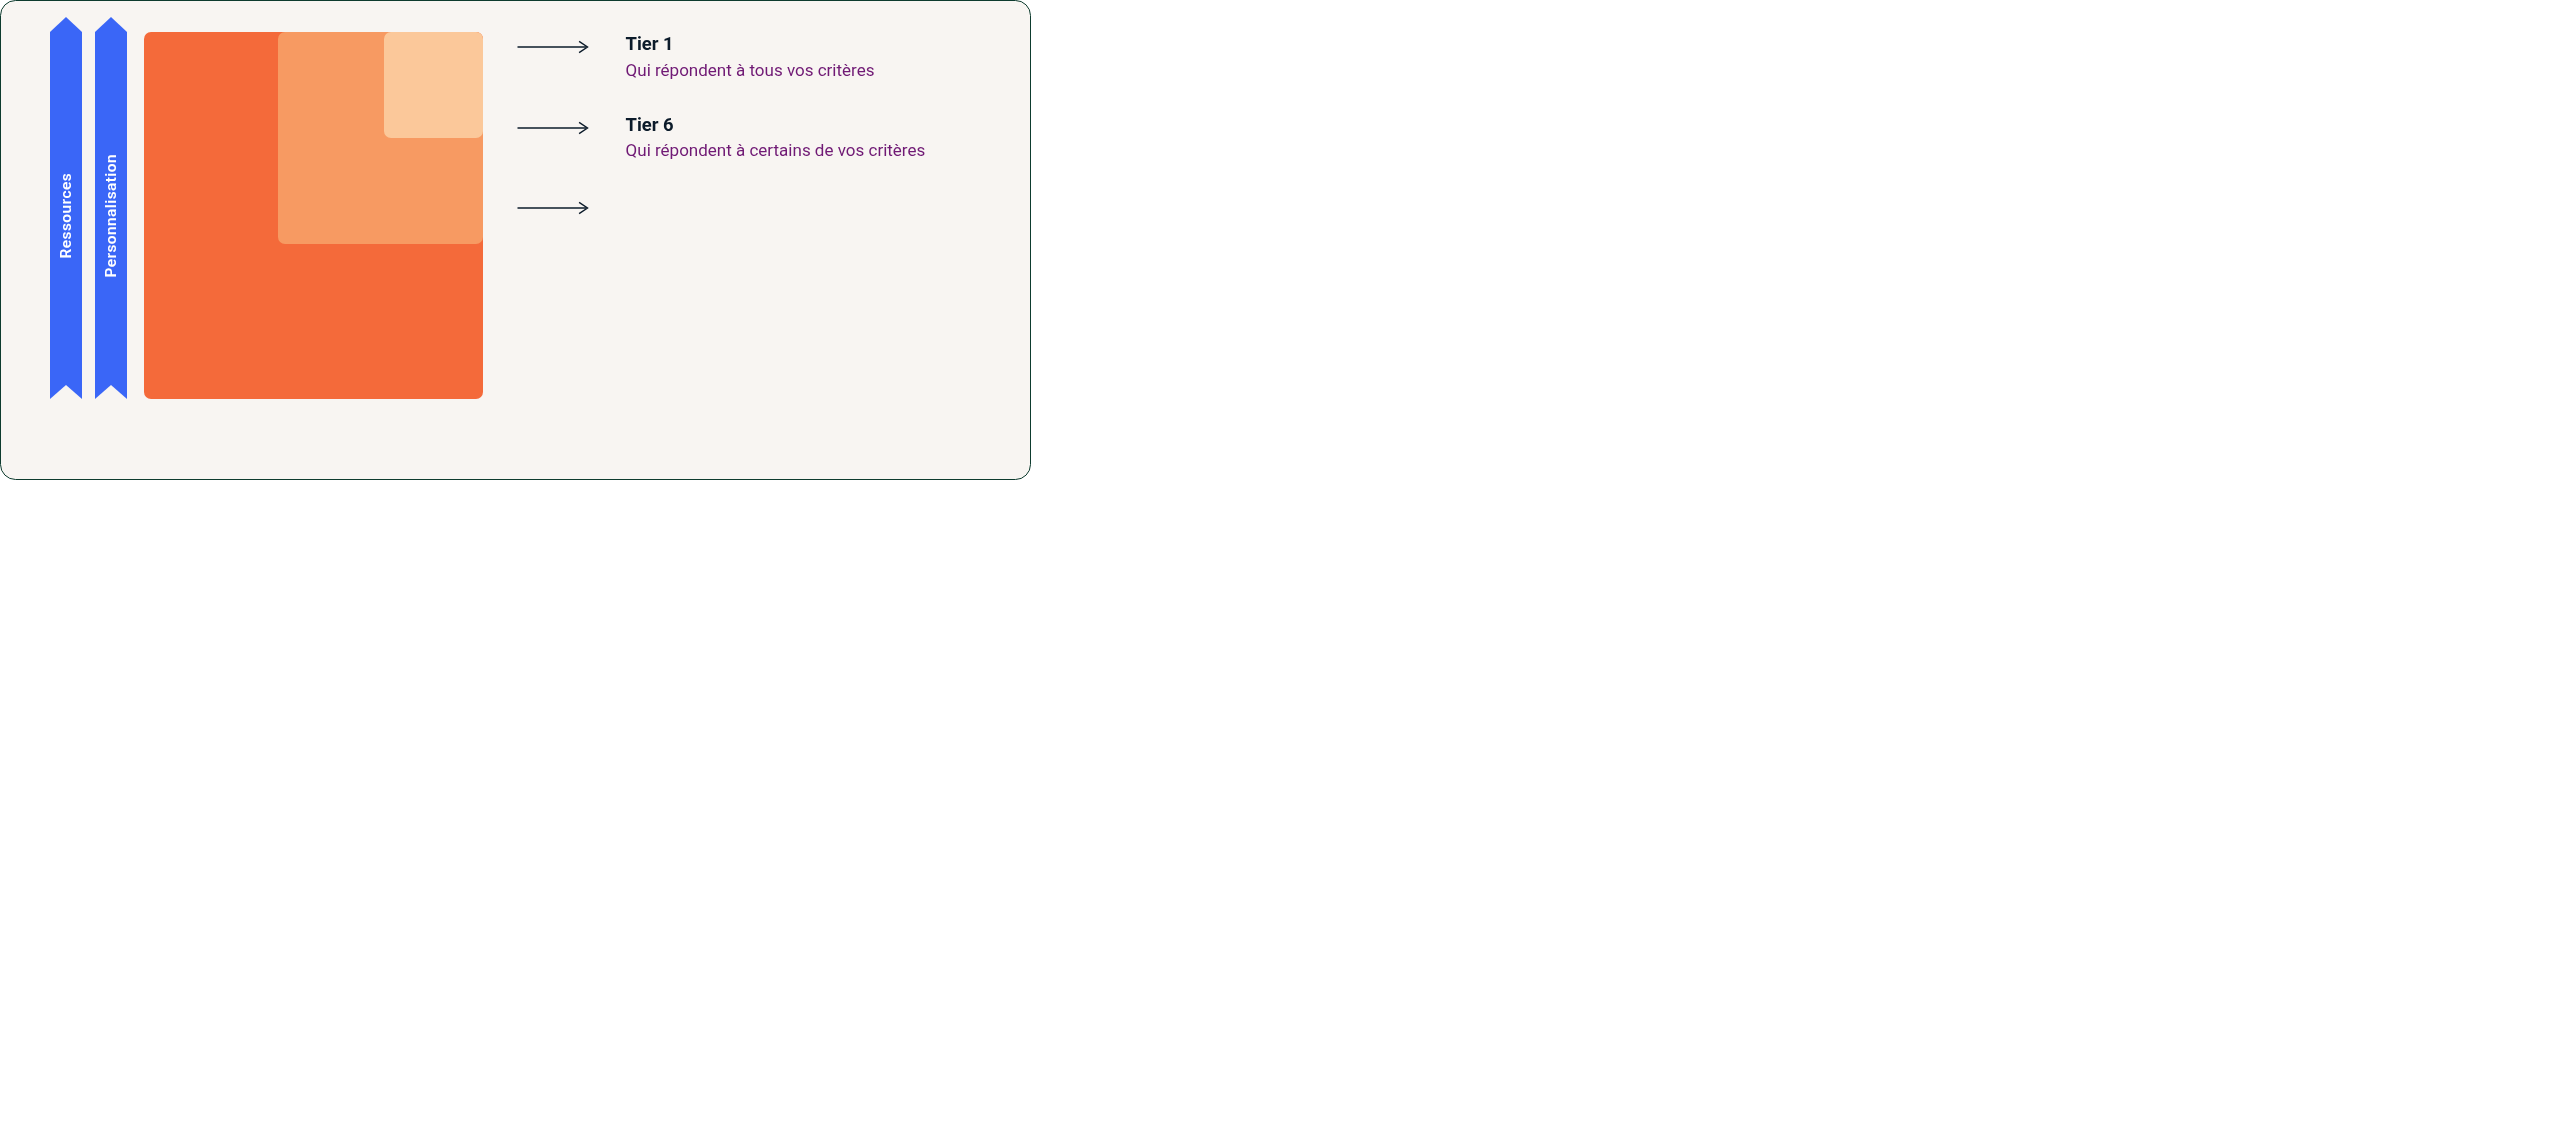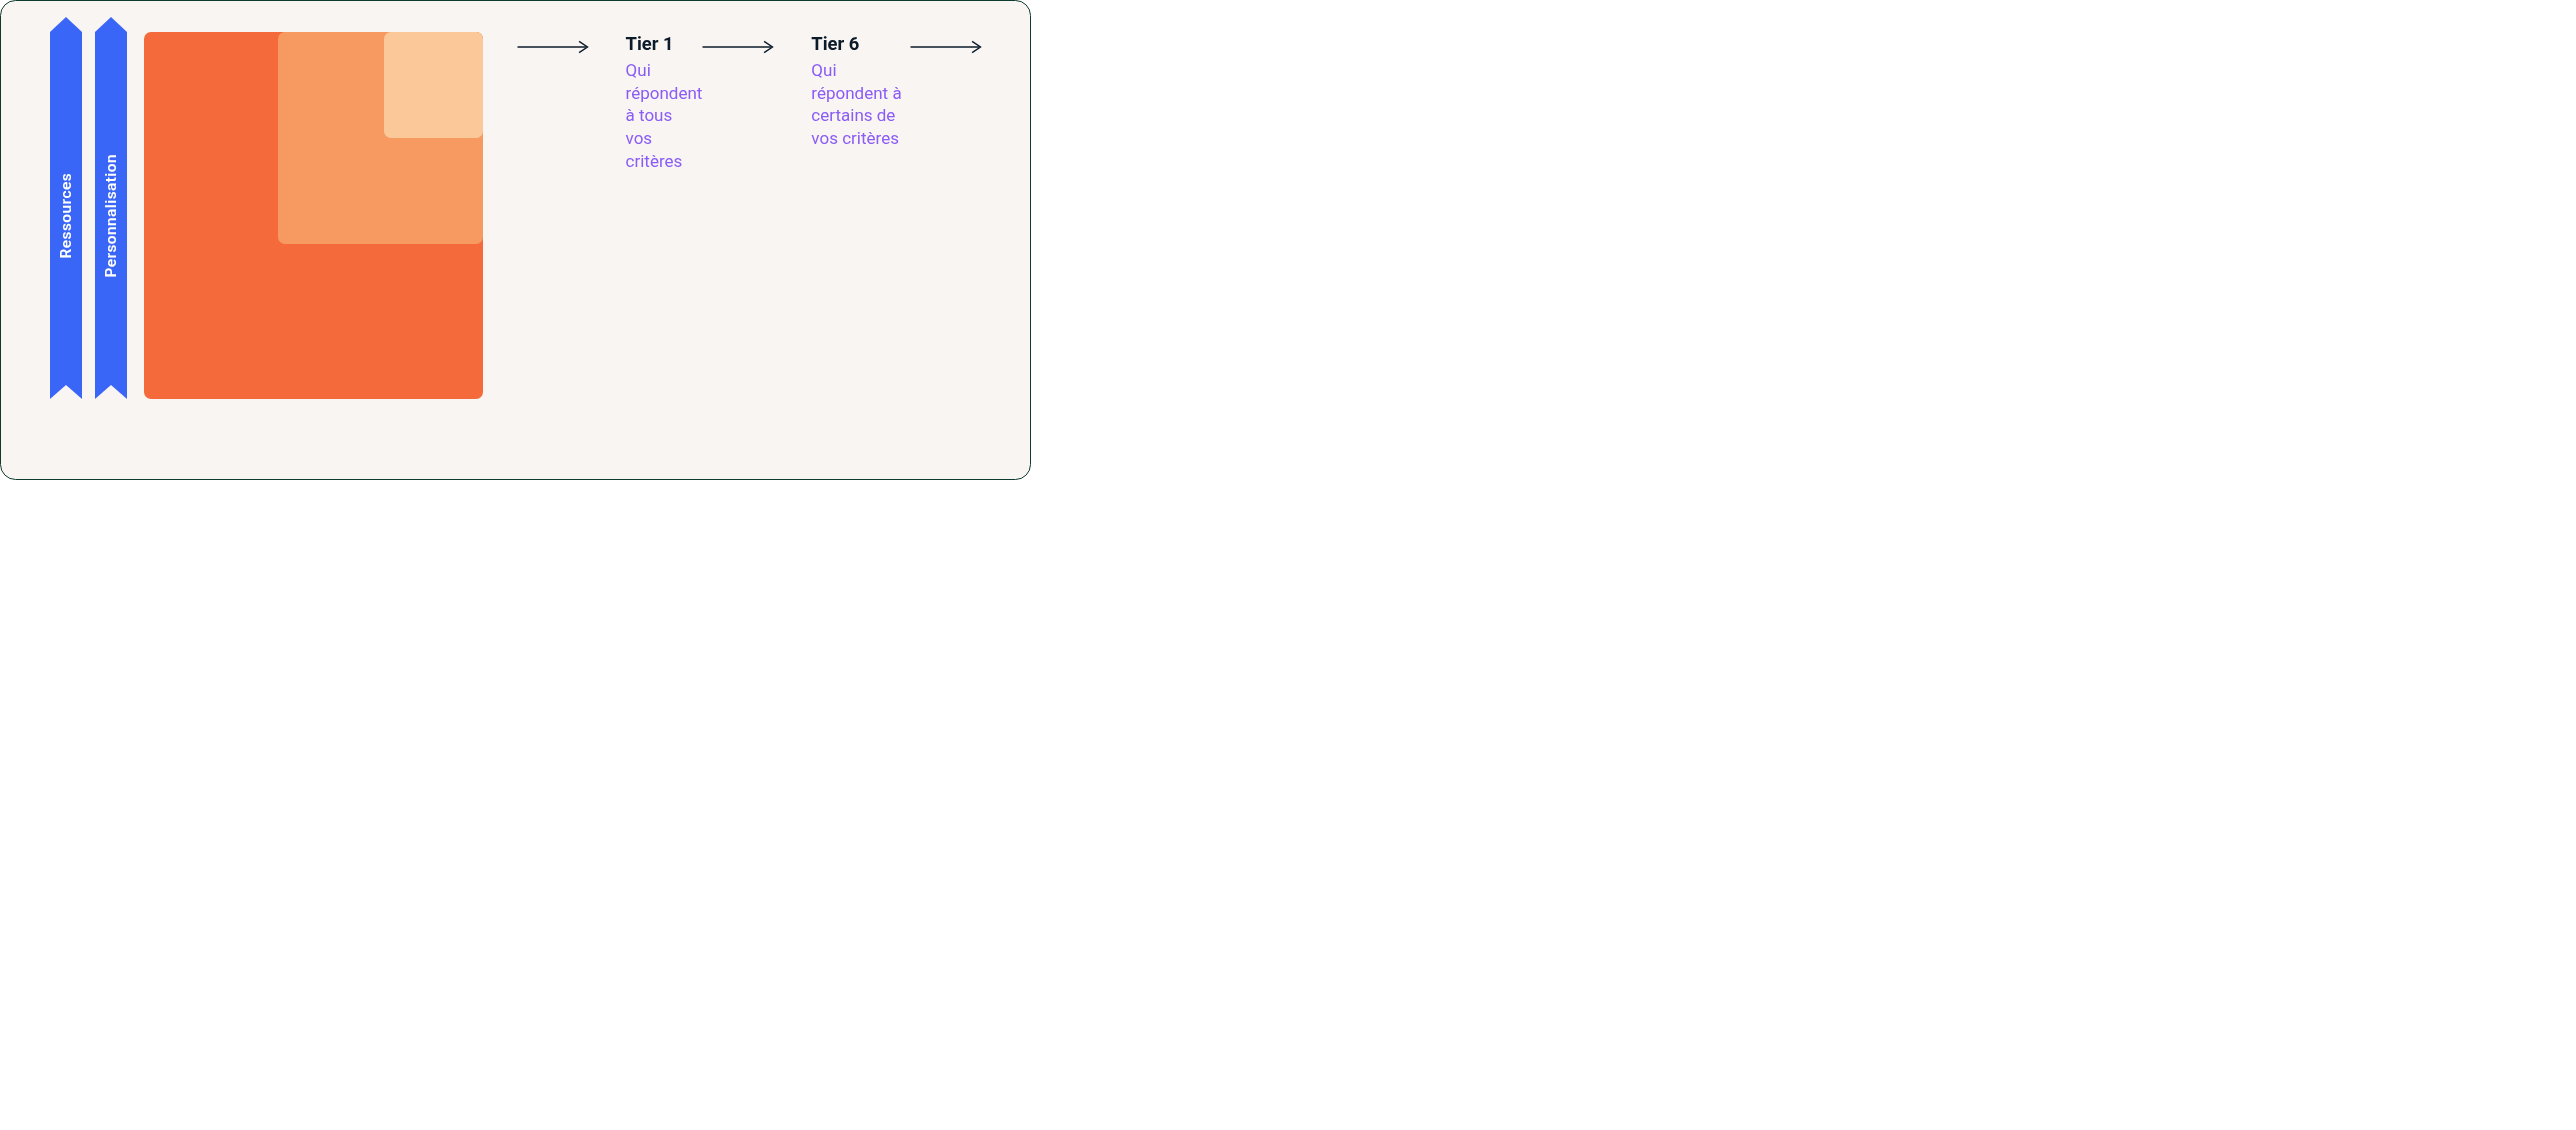--- a/index.html
+++ b/index.html
@@ -87,20 +87,22 @@
   .sq-inner {
     position: absolute;
     top: 0; right: 0;
     width: 99px; height: 106px;
     background: #fbc89a;
     border-radius: 7px;
   }
   .right {
     flex: 1;
     display: flex;
+    flex-direction: column;
+    gap: 32px;
     padding-top: 1.4px;
   }
   .row {
     display: flex;
     align-items: flex-start;
     gap: 31px;
   }
   .arrow {
     flex: 0 0 78px;
     margin-top: 7px;
@@ -109,21 +111,21 @@
   .text-block { flex: 1; }
   .tier-title {
     font-size: 18.4px;
     font-weight: 700;
     color: #0c1b2a;
     margin-bottom: 4.2px;
   }
   .tier-desc {
     font-size: 17px;
     font-weight: 400;
-    color: #8b5cf6;
+    color: #701a75;
     line-height: 1.35;
   }
 </style>
 </head>
 <body>
 
 <div class="card">
   <div class="left">
     <div class="pillar">
       <span>Ressources</span>

